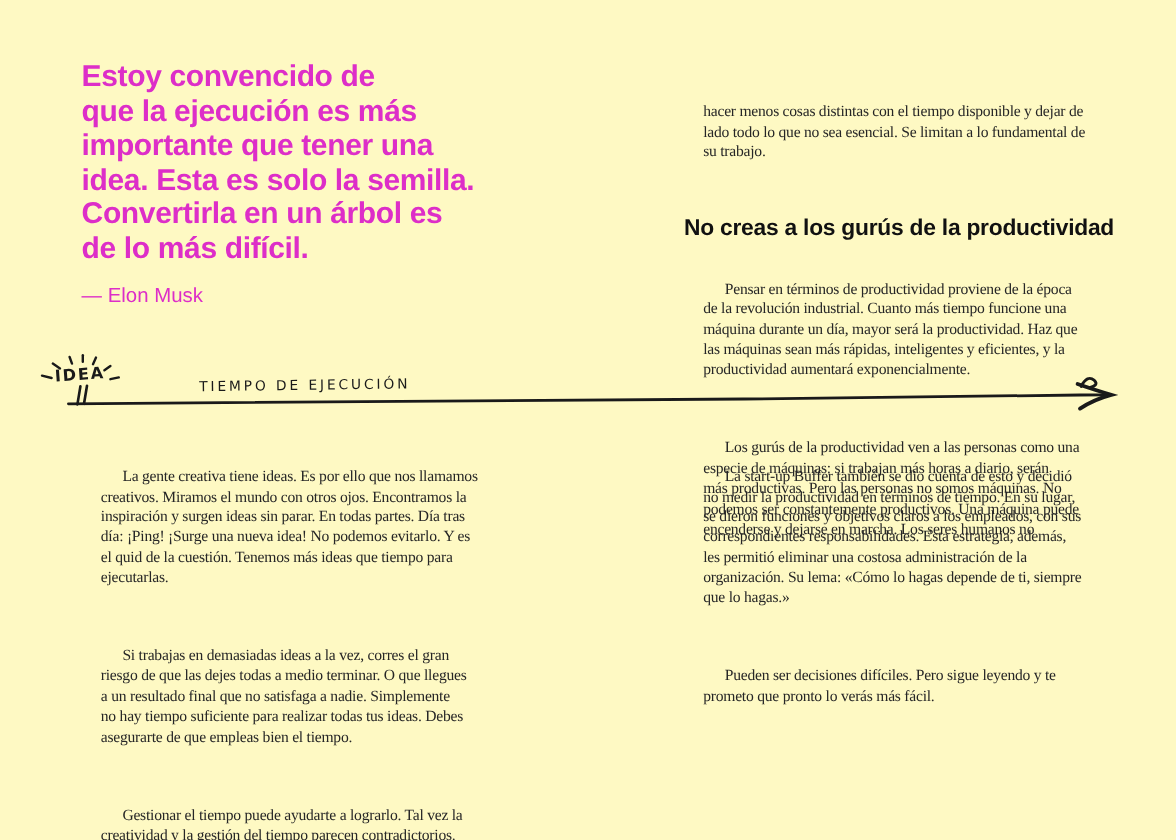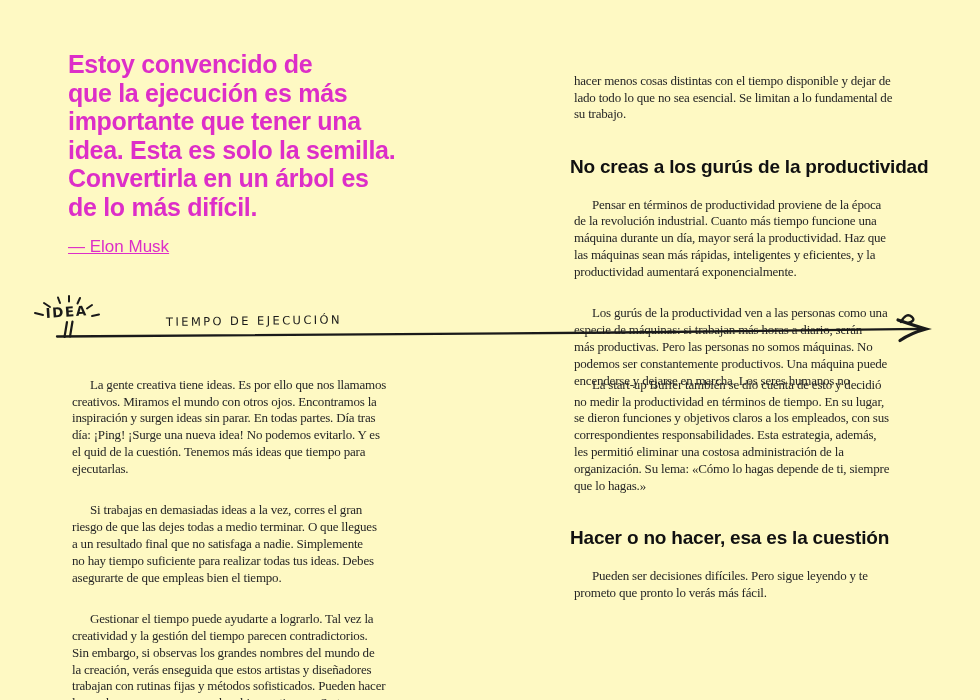--- a/index.html
+++ b/index.html
@@ -21,32 +21,31 @@
     line-height:28.5px;
     letter-spacing:-0.3px;
     white-space:pre-line;
     color:#dd2ec8;
   }
   .quote-attribution{
     margin:16px 0 0 0;
     font-family:"Liberation Sans", sans-serif;
     font-size:17px;
     color:#dd2ec8;
-    text-decoration:underline;
   }
   
   .col{
     position:absolute;
     width:400px;
     font-size:13px;
     line-height:16.8px;
     letter-spacing:-0.2px;
     white-space:pre-line;
   }
-  .col p{margin:4px;}
+  .col p{margin:16px;}
   .col p.indent{text-indent:18px;}
   .col h2{
     font-family:"Liberation Sans", sans-serif;
     font-size:19px;
     font-weight:bold;
     letter-spacing:-0.2px;
     color:#111111;
     margin:15px 0 0 0;
     white-space:normal;
   }
@@ -141,18 +140,17 @@
   </section>
 
   <section class="col col-bottom-right">
     <p class="indent">La start-up Buffer también se dio cuenta de esto y decidió
 no medir la productividad en términos de tiempo. En su lugar,
 se dieron funciones y objetivos claros a los empleados, con sus
 correspondientes responsabilidades. Esta estrategia, además,
 les permitió eliminar una costosa administración de la
 organización. Su lema: «Cómo lo hagas depende de ti, siempre
 que lo hagas.»</p>
-    <h2>Hacer o no hacer, esa es la cuestión</h2>
     <p class="indent">Pueden ser decisiones difíciles. Pero sigue leyendo y te
 prometo que pronto lo verás más fácil.</p>
   </section>
 
 </div>
 
 </body></html>

